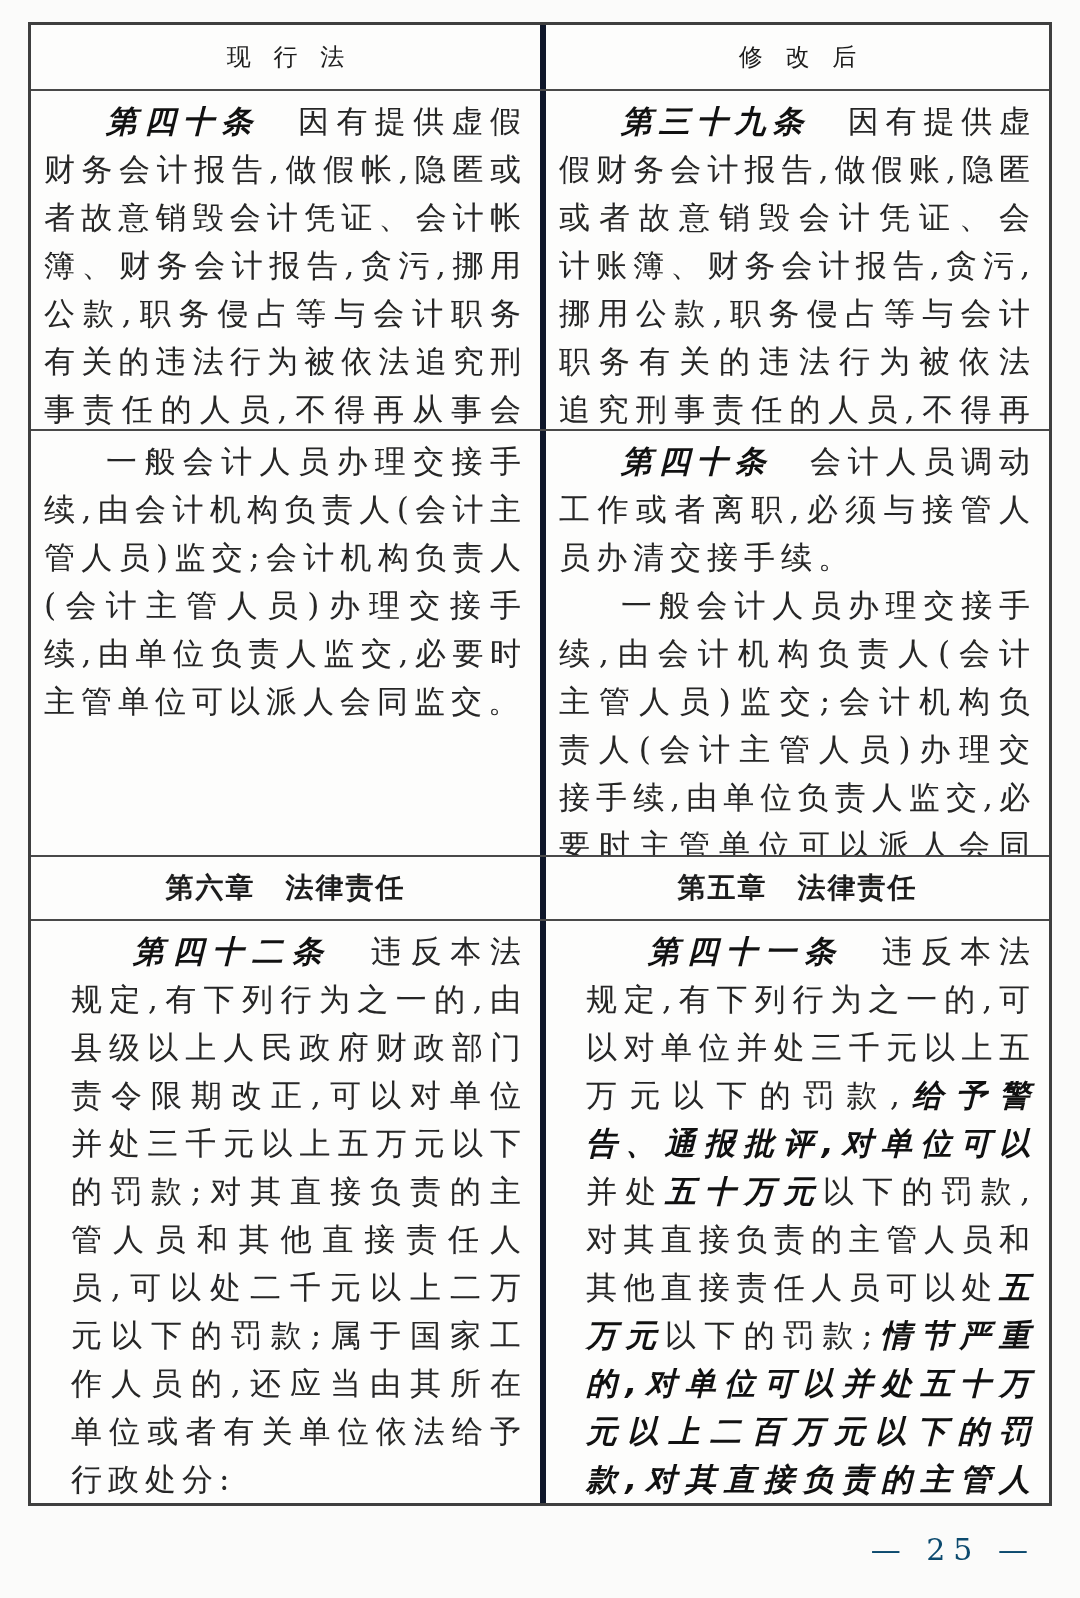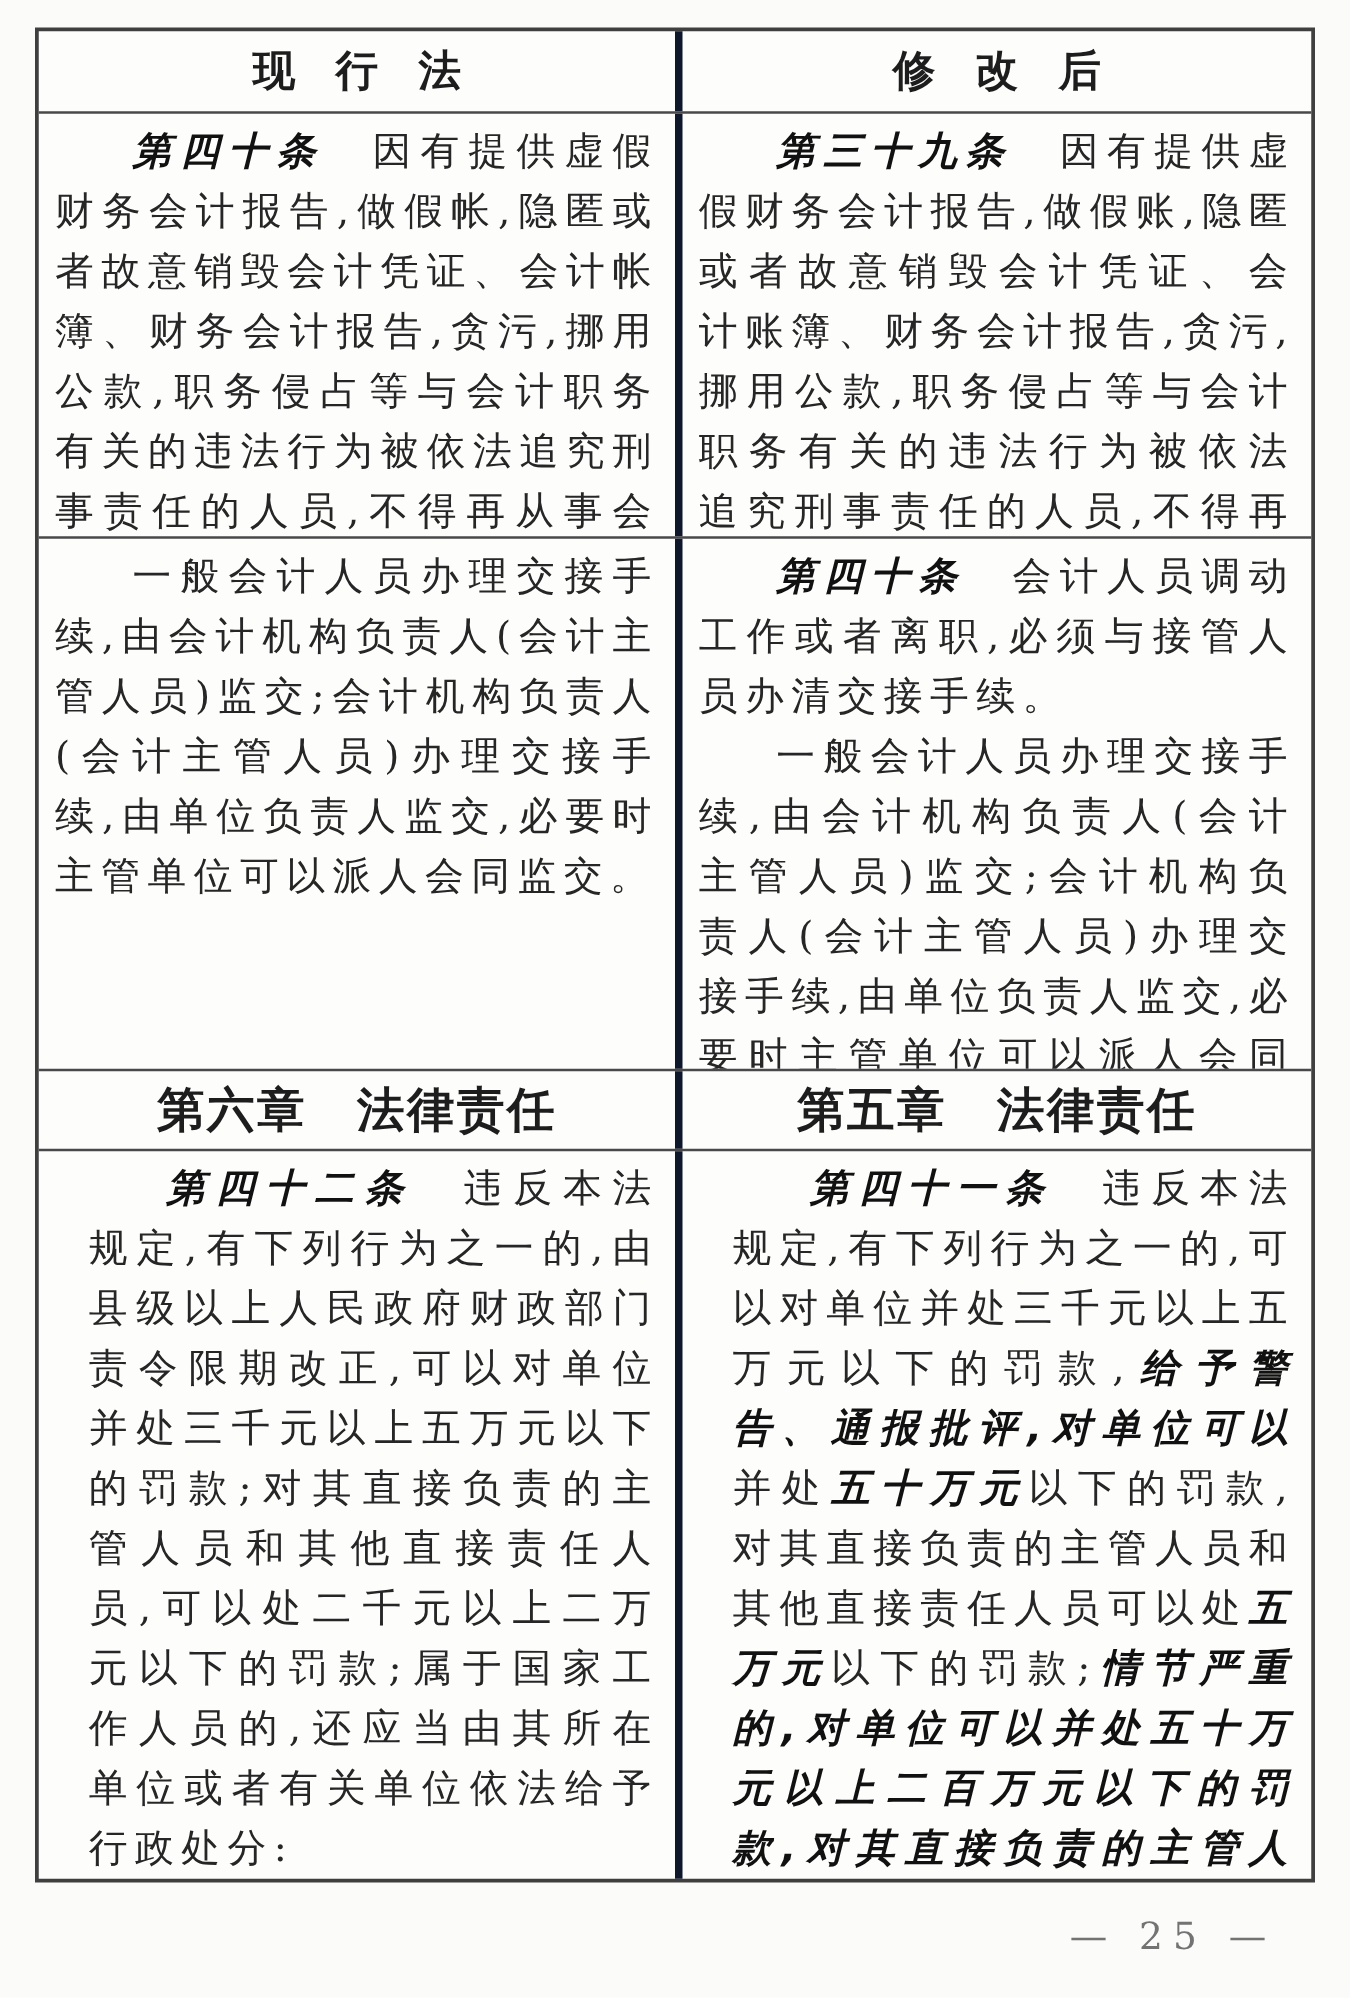--- a/index.html
+++ b/index.html
@@ -25,50 +25,50 @@
     overflow:hidden;
   }
   .cell.right{border-left:6px solid #0f172a;}
   
   .row.header .cell{
     height:64px;display:flex;align-items:center;justify-content:center;
     padding:0;
   }
   .hdr-label{
     font-family:"DejaVu Sans","Liberation Sans",sans-serif;
-    font-weight:700;font-size:34px;color:#1d1d1d;
+    font-weight:400;font-size:24px;color:#1d1d1d;
     letter-spacing:0.95em;text-indent:0.95em;
   }
   
   .row.r1 .cell{height:338px;}
   .row.r2 .cell{height:424px;}
   .row.chapter .cell{
     height:62px;display:flex;align-items:center;justify-content:center;padding:0;
   }
   .row.r4 .cell{height:582px;padding-left:40px;}
   .chapter-label{
     font-family:"DejaVu Sans","Liberation Sans",sans-serif;
-    font-weight:700;font-size:38px;color:#1d1d1d;letter-spacing:2px;
+    font-weight:700;font-size:28px;color:#1d1d1d;letter-spacing:2px;
   }
   .para{
     margin:0;
     font-size:31px;line-height:48px;
     letter-spacing:6px;
     text-align:justify;
     text-justify:inter-character;
     text-indent:2em;
     color:#262626;
   }
   .para b{
     font-family:"DejaVu Sans","Liberation Sans",sans-serif;
     font-weight:700;color:#111;font-style:italic;
   }
   .page-number{
-    position:absolute;right:59px;top:1532px;
-    font-size:30px;letter-spacing:8px;color:#737373;
+    position:absolute;right:44px;top:1532px;
+    font-size:30px;letter-spacing:8px;color:#0c4a6e;
     font-family:"DejaVu Serif","Liberation Serif",serif;
   }
 </style>
 </head>
 <body>
 
 <div class="page">
 
   <div class="law-table">
 

